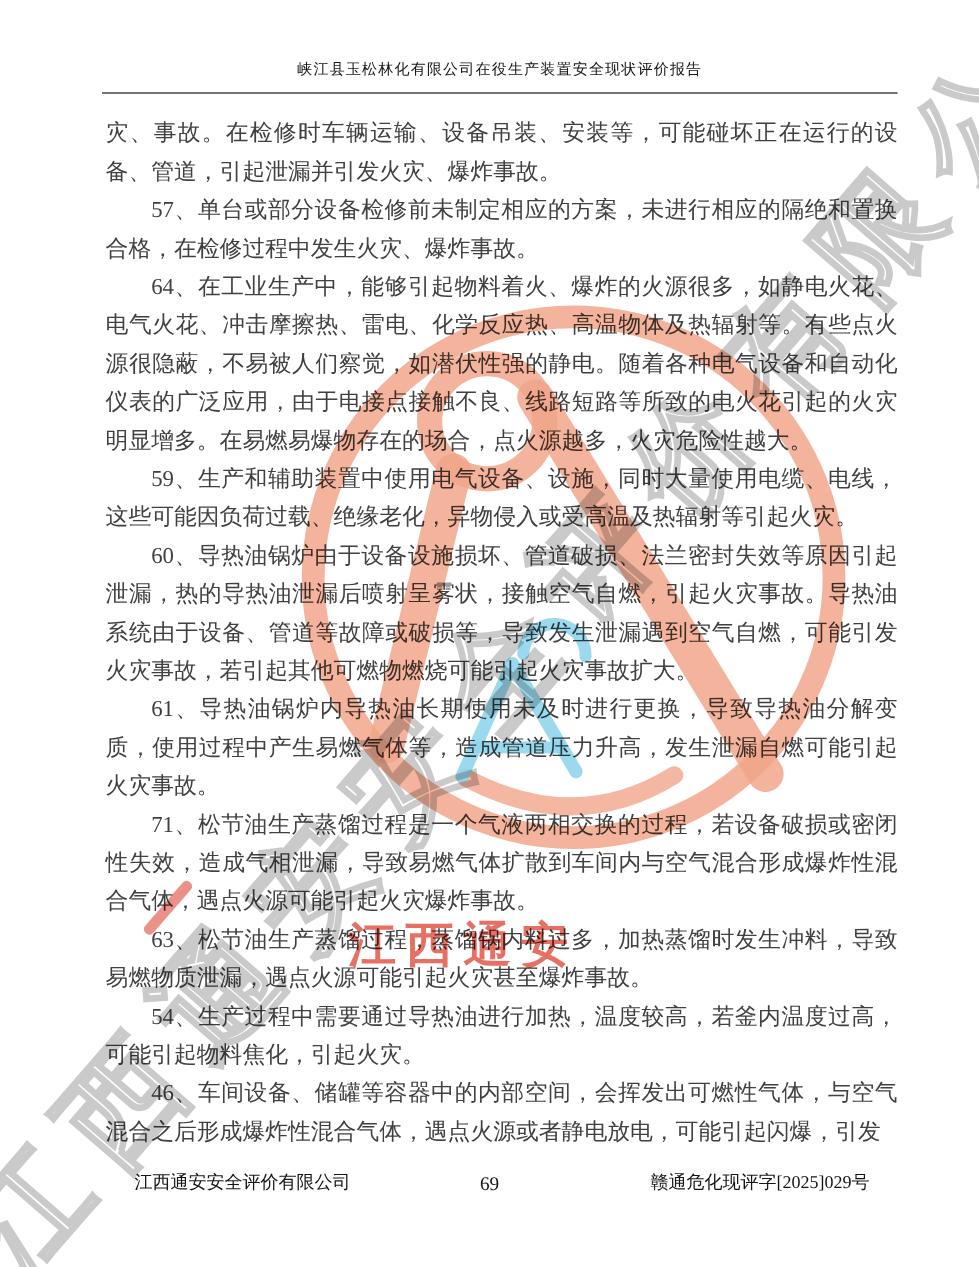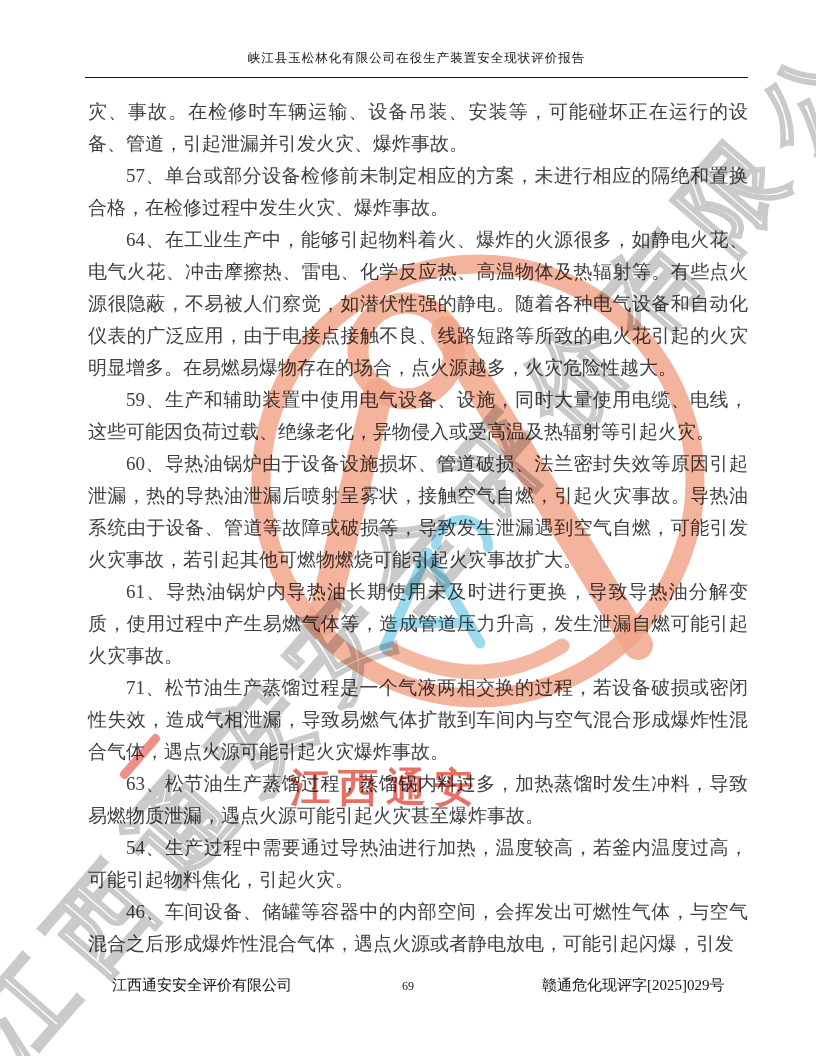--- a/index.html
+++ b/index.html
@@ -31,21 +31,21 @@
     font-size:19px;line-height:32px;
     text-align:justify;
     word-break:break-all;
     color:#404040;
   }
   .doc-body p{margin:0;padding:0;}
   .doc-body p.indent{text-indent:2em;}
   
   .doc-footer{position:absolute;left:0;right:0;top:974px;height:30px;font-size:15px;color:#141414;}
   .footer-company{position:absolute;left:112px;top:2px;}
-  .footer-page{position:absolute;left:0;right:0;top:5px;text-align:center;font-size:12px;}
+  .footer-page{position:absolute;left:0;right:0;top:5px;text-align:center;font-size:16px;}
   .footer-docnum{position:absolute;left:542px;top:2px;font-size:15px;}
   
   .wm{pointer-events:none;}
   .wm-diagonal{
     position:absolute;left:465px;top:505px;
     transform:translate(-50%,-50%) rotate(-49deg);
     transform-origin:center;
     white-space:nowrap;
     font-size:98px;
     letter-spacing:22px;

